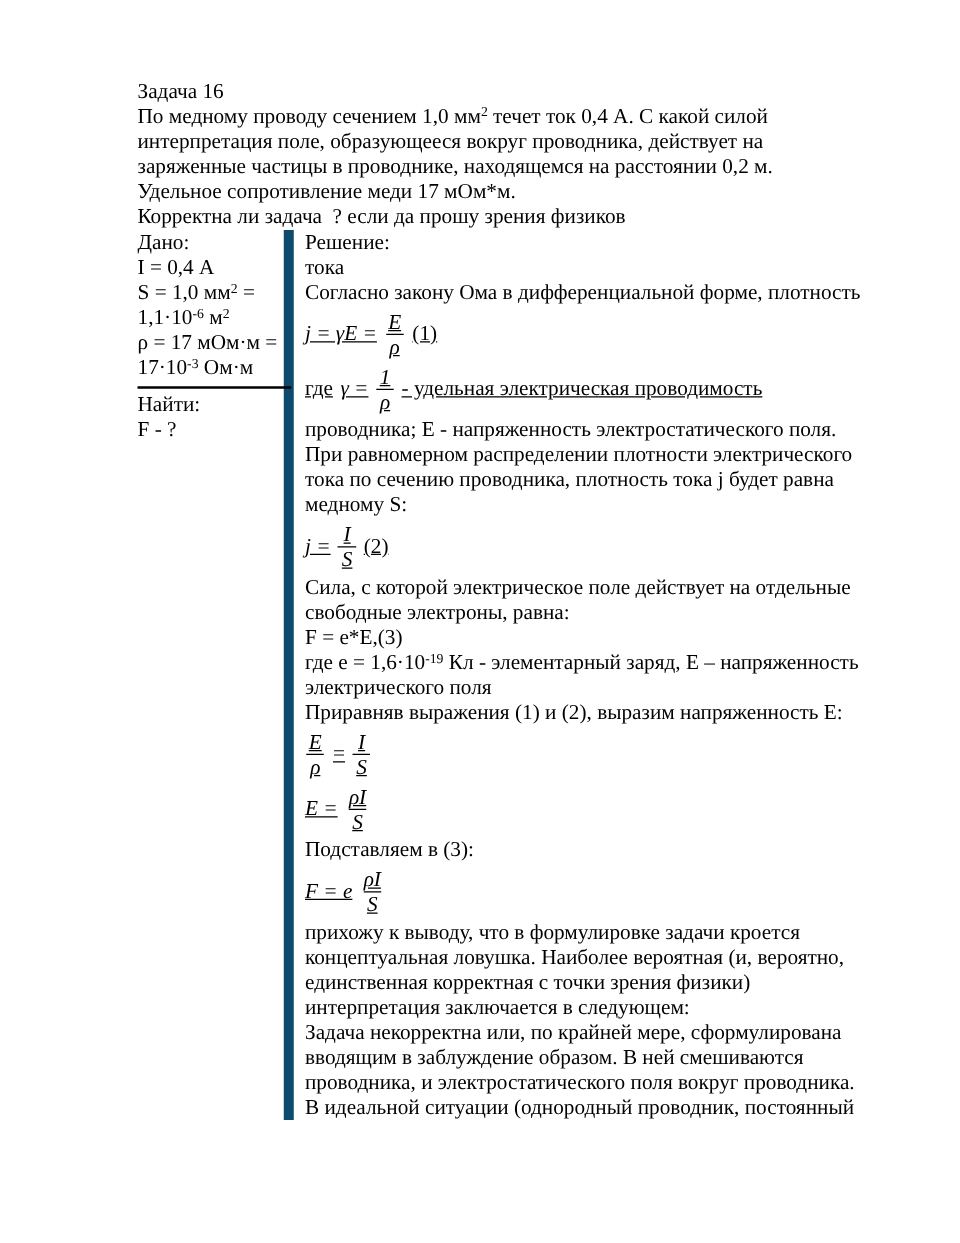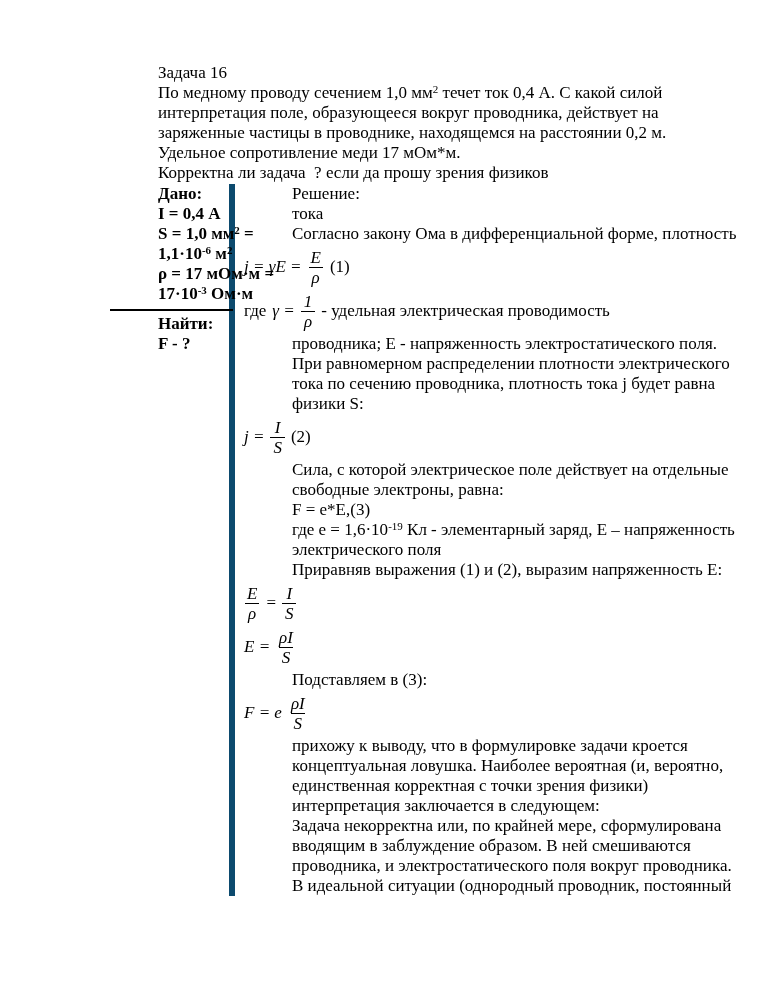--- a/index.html
+++ b/index.html
@@ -5,30 +5,30 @@
   html,body{margin:0;padding:0;background:#ffffff;}
   .page{
     position:relative;
     width:768px;height:994px;
     background:#ffffff;
     overflow:hidden;
     font-family:"Liberation Serif","DejaVu Serif",serif;
     font-size:17px;color:#000;
   }
   .content{position:absolute;left:110px;top:63px;width:578px;}
-  .line{white-space:pre;line-height:20px;height:20px;margin-left:48px;}
+  .line{white-space:pre;line-height:20px;height:20px;}
   sup{font-size:11px;line-height:0;vertical-align:5px;}
   .worktable{display:flex;align-items:stretch;margin-top:1px;}
-  .givencol{flex:0 0 125px;width:125px;box-sizing:border-box;border-right:6px solid #0c4a6e;font-weight:bold;}
+  .givencol{flex:0 0 125px;width:125px;box-sizing:border-box;border-right:8px solid #0c4a6e;}
   .given-divider{border-top:2px solid #000;margin:5px 0 3px 0;width:123px;height:0;}
   .solcol{flex:1;padding-left:9px;min-width:0;}
   .formula{
     display:flex;align-items:center;gap:6px;
     margin:2px 0;min-height:42px;
-    font-style:italic;white-space:pre;
+    font-style:italic;white-space:pre;text-decoration:underline;
   }
   .formula .up,.formula .tag{font-style:normal;}
   .frac{display:inline-flex;flex-direction:column;align-items:center;line-height:19px;text-align:center;}
   .frac .num{padding:0 3px;}
   .frac .den{border-top:1.3px solid #000;padding:0 3px;}
 </style>
 </head>
 <body>
 
 <div class="page">
@@ -70,21 +70,21 @@
         <div class="formula">
           <span class="up">где</span>
           <span class="mi">γ =</span>
           <span class="frac"><span class="num">1</span><span class="den">ρ</span></span>
           <span class="up">- удельная электрическая проводимость</span>
         </div>
 
         <div class="line">проводника; Е - напряженность электростатического поля.</div>
         <div class="line">При равномерном распределении плотности электрического</div>
         <div class="line">тока по сечению проводника, плотность тока j будет равна</div>
-        <div class="line">физики S:</div>
+        <div class="line">медному S:</div>
 
         <div class="formula">
           <span class="mi">j =</span>
           <span class="frac"><span class="num">I</span><span class="den">S</span></span>
           <span class="tag">(2)</span>
         </div>
 
         <div class="line">Сила, с которой электрическое поле действует на отдельные</div>
         <div class="line">свободные электроны, равна:</div>
         <div class="line">F = e*E,(3)</div>

